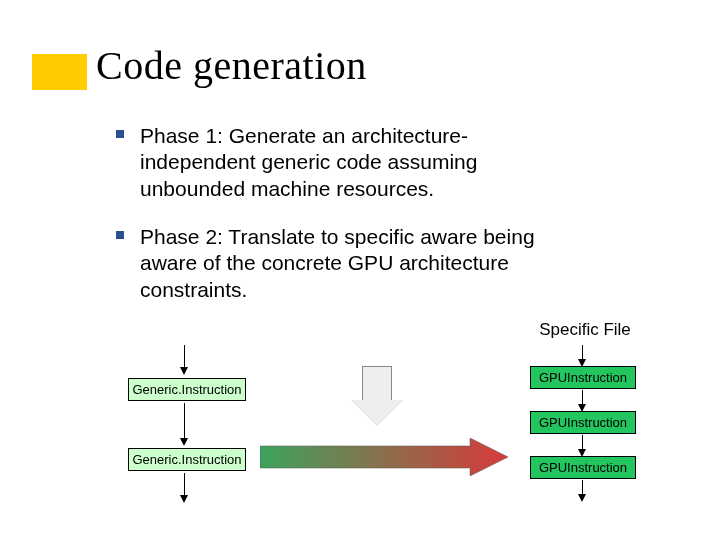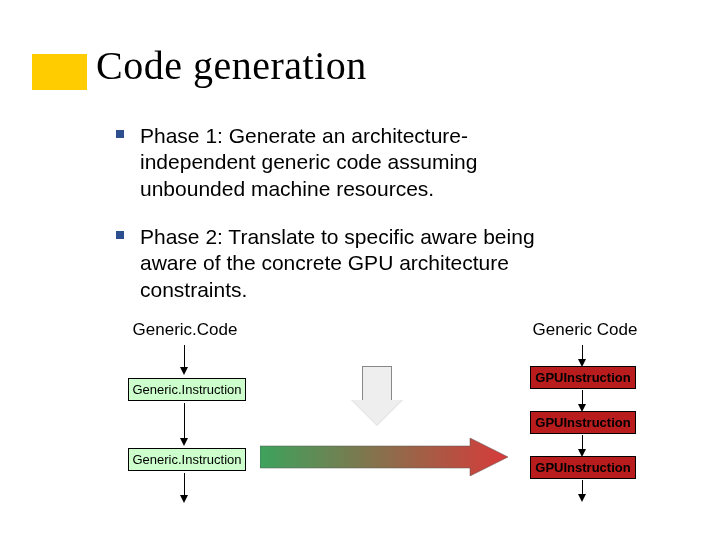--- a/index.html
+++ b/index.html
@@ -12,21 +12,21 @@
   .bullet{position:absolute;left:120px;right:50px;font-size:21px;line-height:1.25;margin-left:20px;}
   .bullet .sq{position:absolute;left:-24px;top:7px;width:8px;height:8px;background:#2d4f8f;}
   
   .diag{position:absolute;left:0;top:320px;width:720px;height:220px;}
   
   .col-label{position:absolute;font-size:17px;text-align:center;}
   
   .mfd-box{position:absolute;border:1px solid #000;background:#e6e6e6;text-align:center;font-size:18px;padding:4px 0;box-shadow:3px 3px 4px rgba(0,0,0,.35);}
   .gi-box,.gpu-box{position:absolute;border:1px solid #000;font-size:13px;text-align:center;padding:3px 0;}
   .gi-box{background:#cfc;}
-  .gpu-box{background:#b91c1c;font-weight:bold;}
+  .gpu-box{background:#22c55e;}
   
   .v-arrow{position:absolute;width:0;}
   .v-arrow .shaft{position:absolute;left:-0.5px;width:1px;background:#000;}
   .v-arrow .head{position:absolute;left:-4px;width:0;height:0;border-left:4px solid transparent;border-right:4px solid transparent;border-top:8px solid #000;}
   
   .block-arrow-down{position:absolute;}
   .block-arrow-down .body{position:absolute;background:#eee;border:1px solid #888;}
   .block-arrow-down .tip{position:absolute;width:0;height:0;}
   .big-right{position:absolute;}
 </style>
@@ -43,22 +43,21 @@
     <span>Phase 1: Generate an architecture-independent generic code assuming unbounded machine resources.</span>
   </div>
 
   <div class="bullet" style="top:224px">
     <span class="sq"></span>
     <span>Phase 2: Translate to specific aware being aware of the concrete GPU architecture constraints.</span>
   </div>
 
   <div class="diag">
 
-    <div class="col-label" style="left:120px;top:0;width:130px">Generic.Code</div>
-    <div class="col-label" style="left:520px;top:0;width:130px">Generic Code</div>
+    <div class="col-label" style="left:520px;top:0;width:130px">Specific File</div>
 
 
     <div class="v-arrow" style="left:184px;top:25px;">
       <div class="shaft" style="top:0;height:22px"></div>
         <div class="head" style="top:22px;"></div>
     </div>
     <div class="gi-box" style="left:128px;top:58px;width:116px">Generic.Instruction</div>
     <div class="v-arrow" style="left:184px;top:83px;">
       <div class="shaft" style="top:0;height:35px"></div>
         <div class="head" style="top:35px;"></div>

